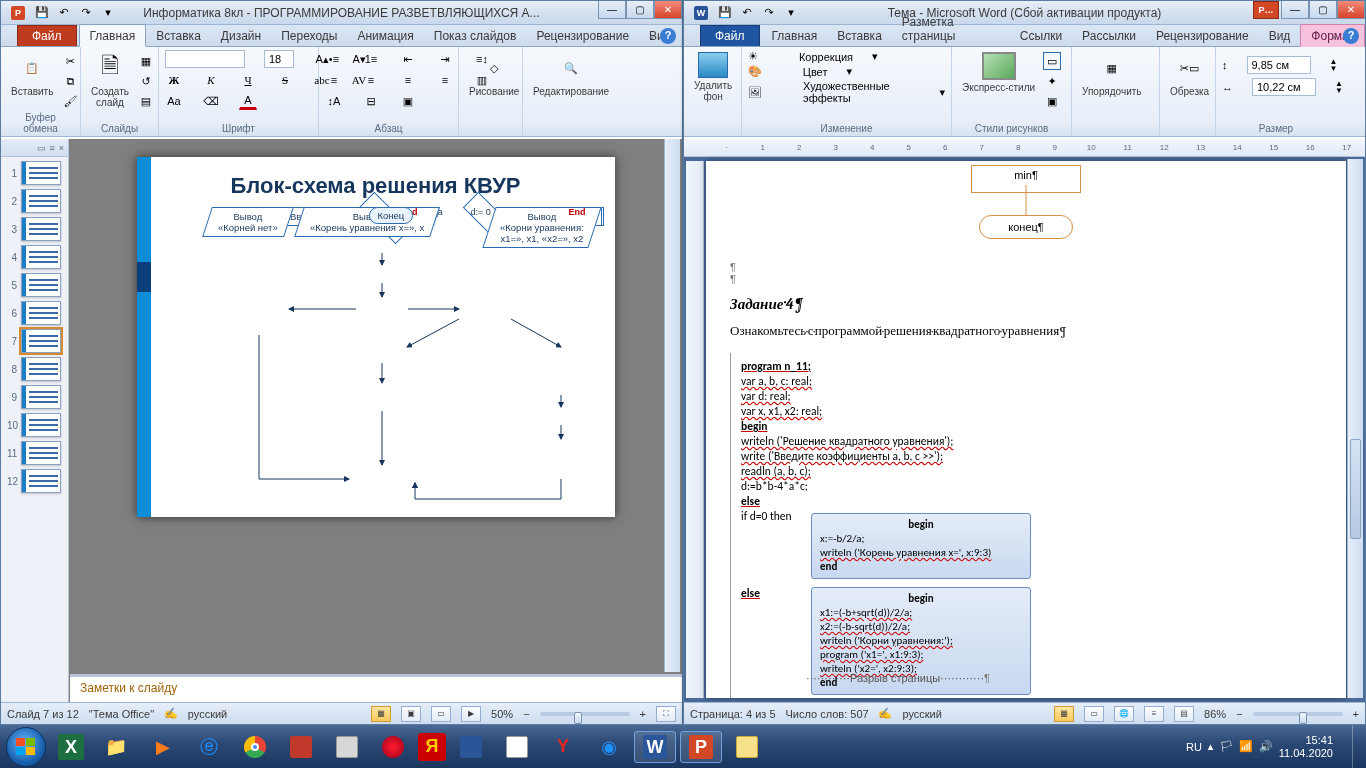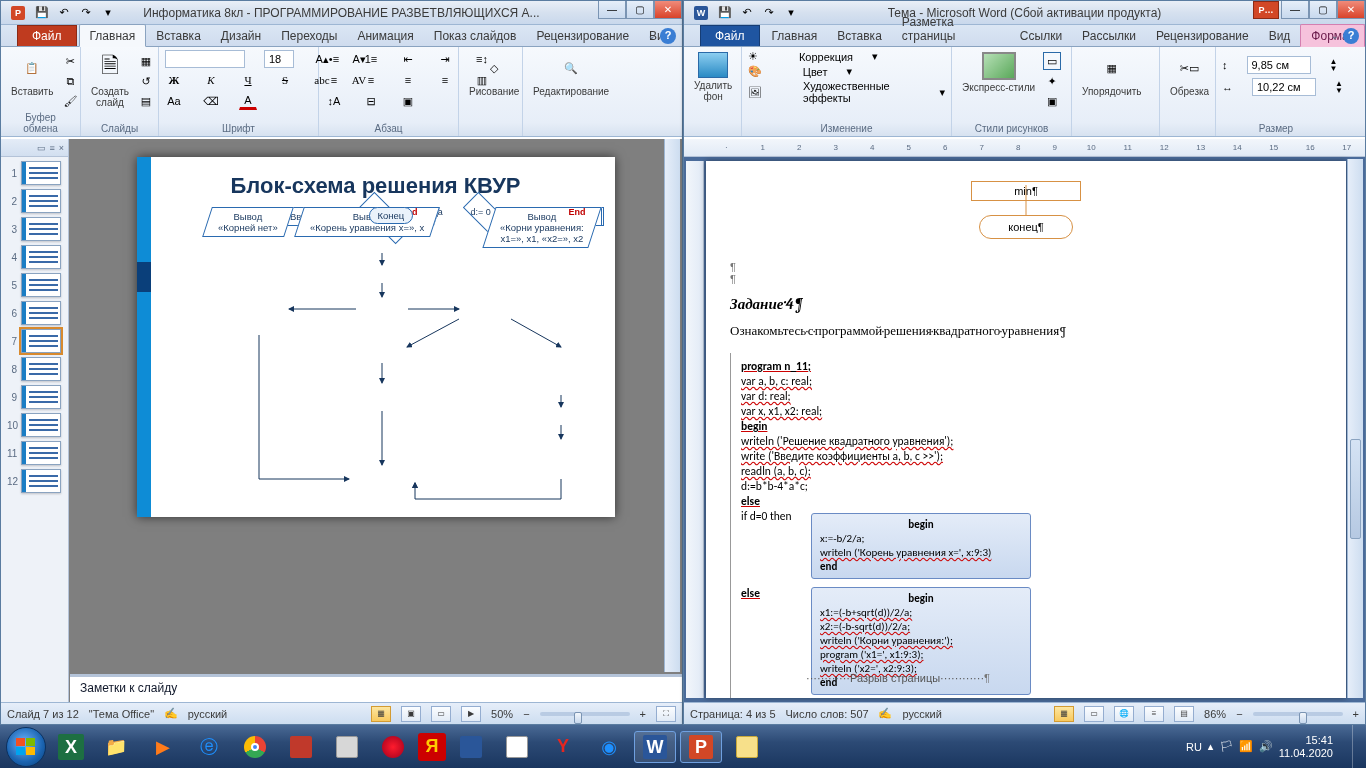--- a/index.html
+++ b/index.html
@@ -64,30 +64,30 @@
 .slidetitle{position:absolute;top:16px;left:0;right:0;text-align:center;font-size:22px;font-weight:bold;font-family:Arial;color:#17365d}
 .flow{position:absolute;left:22px;right:10px;top:50px;bottom:6px;font-family:Arial;font-size:9.5px;color:#17365d}
 .term{position:absolute;border:1px solid #2a6ab0;background:#eaf2fb;text-align:center;padding:2px 8px;border-radius:10px}
 .proc{position:absolute;border:1px solid #2a6ab0;background:#fff;text-align:center;padding:3px 6px}
 .para{position:absolute;border:1px solid #2a6ab0;background:#fff;text-align:center;padding:3px 10px;transform:skewX(-18deg)}
 .para span{display:inline-block;transform:skewX(18deg)}
 .dia{position:absolute;width:52px;height:22px;border:1px solid #2a6ab0;background:#fff;transform:rotate(45deg)}
 .dialbl{position:absolute;font-size:9px}
 .redlbl{position:absolute;color:#c00000;font-size:9px;font-weight:bold}
 svg.edges{position:absolute;left:0;top:0;width:100%;height:100%;pointer-events:none}
-.notes{position:absolute;left:69px;right:0;bottom:0;height:28px;background:#fff;border-top:3px solid #b4c3d8;padding:4px 10px;color:#0f172a;font-size:12px}
+.notes{position:absolute;left:69px;right:0;bottom:0;height:28px;background:#fff;border-top:3px solid #b4c3d8;padding:4px 10px;color:#a16207;font-size:12px}
 
 
 .wd-body{position:absolute;top:138px;left:0;right:0;bottom:22px;background:#4a6b9a}
 .wd-ruler{height:18px;background:linear-gradient(#f2f6fb,#e1eaf6);border-bottom:1px solid #b4c3d8;font-size:8px;color:#5a6b82;padding-left:24px;display:flex;align-items:center;white-space:nowrap;overflow:hidden}
 .wd-ruler span{display:inline-block;width:37px;text-align:center}
 .wd-page{position:absolute;left:22px;top:22px;width:640px;bottom:4px;background:#fff;box-shadow:0 0 6px rgba(0,0,0,.4);padding:0 24px;overflow:hidden}
 .vruler{position:absolute;left:2px;top:22px;width:18px;bottom:4px;background:linear-gradient(90deg,#f2f6fb,#e1eaf6);border-right:1px solid #b4c3d8}
 .wd-page .top-flow{margin:4px auto 16px;width:150px;position:relative;height:80px}
-.wd-page .minbox{position:absolute;left:20px;top:16px;width:110px;height:20px;border:1px solid #d79144;text-align:center;line-height:18px;font-size:11px}
+.wd-page .minbox{position:absolute;left:20px;top:0;width:110px;height:28px;border:1px solid #d79144;text-align:center;line-height:18px;font-size:11px}
 .wd-page .endterm{position:absolute;left:28px;top:50px;width:94px;height:24px;border:1px solid #d79144;border-radius:12px;text-align:center;line-height:22px;font-size:11px}
 .wd-page .top-flow svg{position:absolute;left:0;top:0;width:100%;height:100%}
 .task-h{font-family:Cambria,serif;font-style:italic;font-weight:bold;font-size:15px;margin:10px 0}
 .task-p{font-family:Cambria,serif;font-size:13px;margin:8px 0 14px}
 .codeblock{border-left:1px solid #999;padding:6px 8px 6px 10px;font-family:Calibri,Arial;font-size:11.5px;width:330px;line-height:15px;position:relative}
 .codeblock .kw{color:#000;font-weight:bold;text-decoration:underline;text-decoration-color:#c00}
 .codeblock .uw{text-decoration:underline wavy #c00}
 .shape{border:1px solid #6a8bc4;background:linear-gradient(#e4ecf8,#c8d8ef);border-radius:3px;padding:4px 8px;position:absolute;font-family:Calibri;font-size:11px;line-height:14px}
 .pilcrow{color:#777}
 .break{position:absolute;left:100px;bottom:14px;font-size:11px;color:#555}

